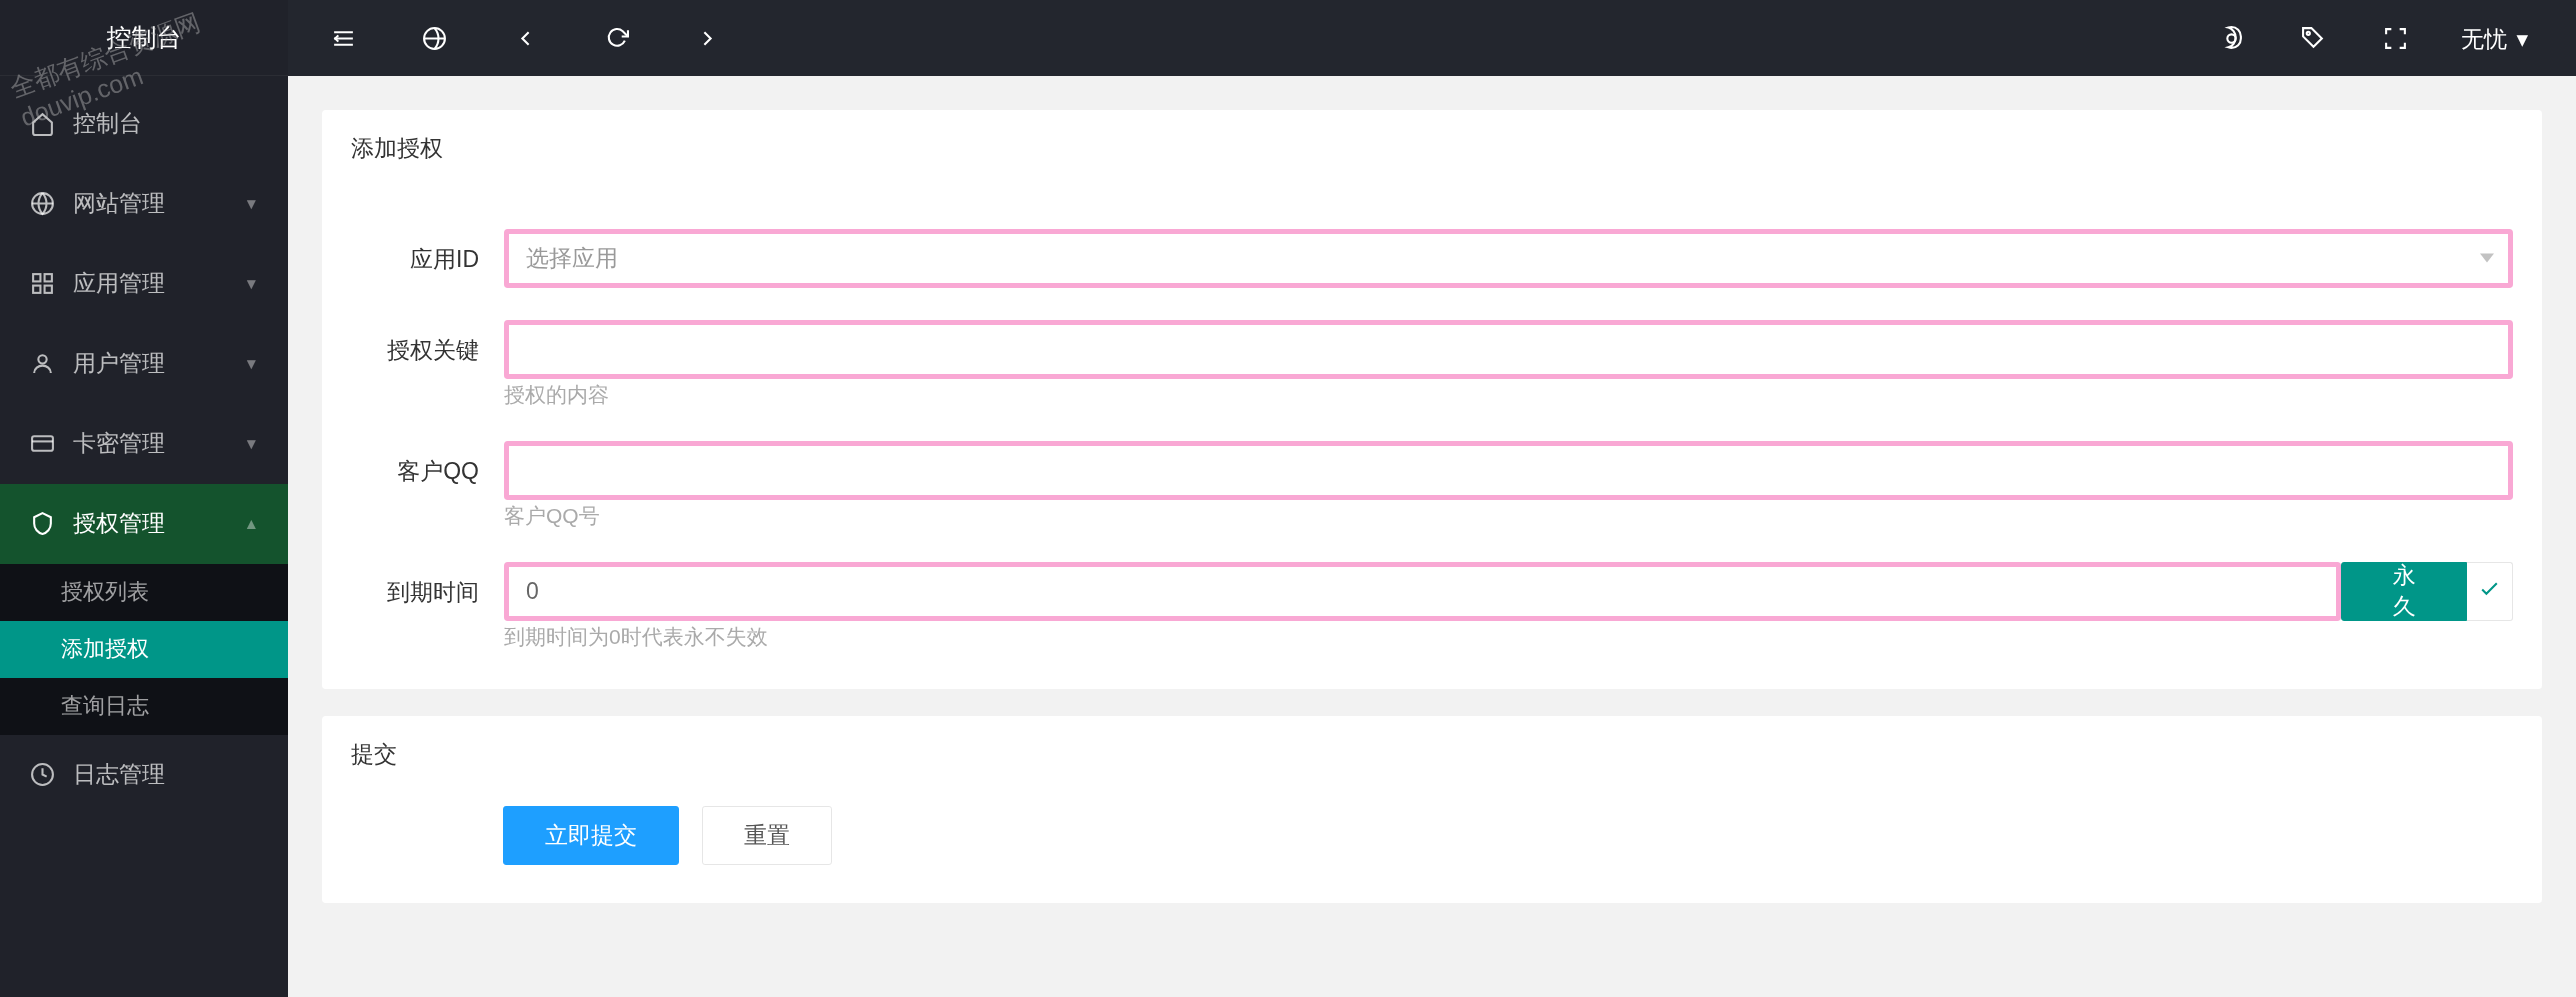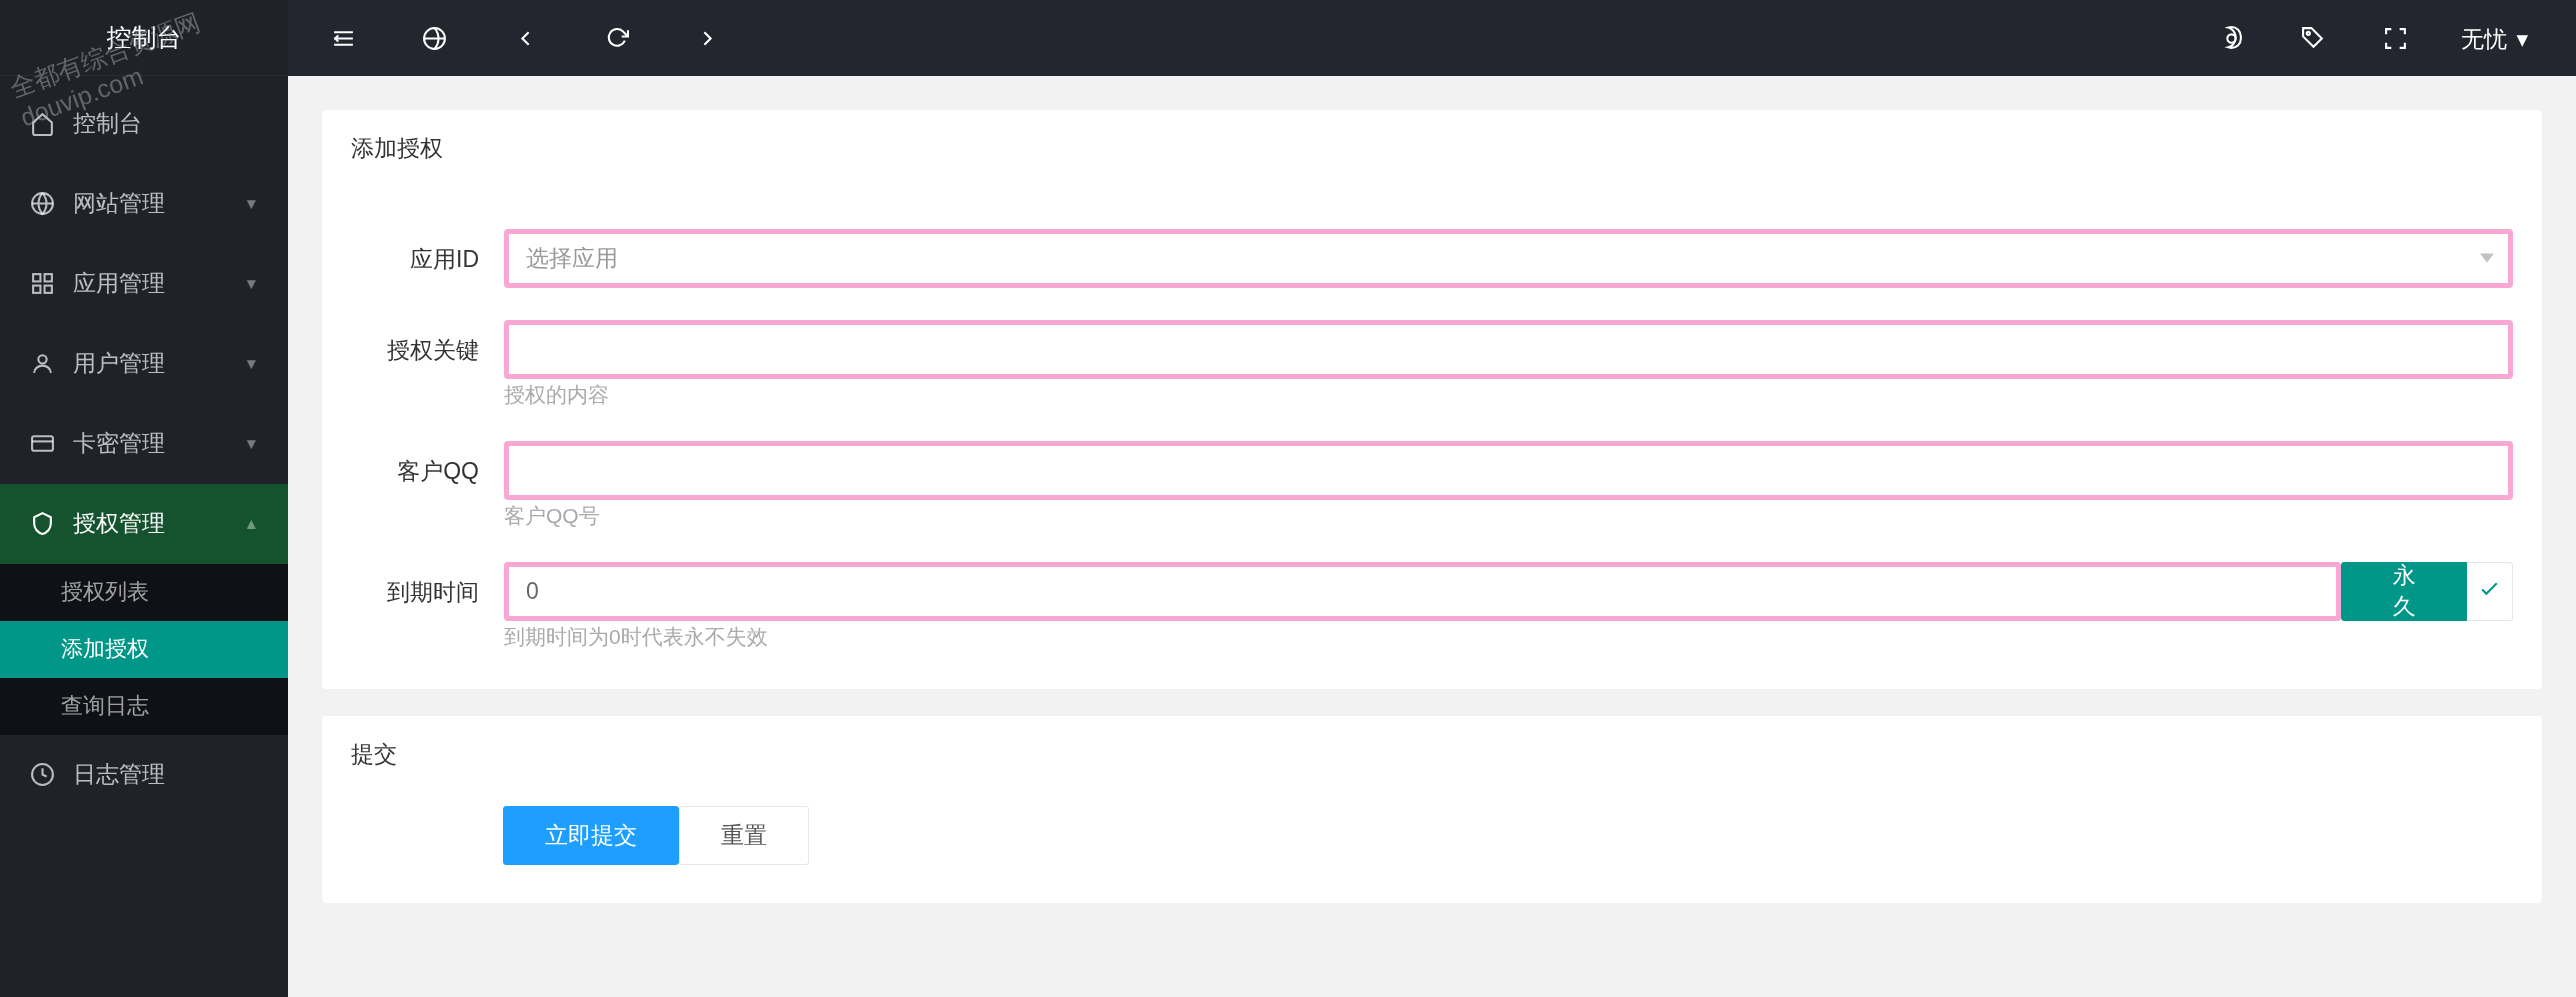--- a/index.html
+++ b/index.html
@@ -31,21 +31,21 @@
 input.text,select.sel{width:100%;height:59px;border:5px solid #f9a8d4;border-radius:3.8px;padding:0 17px;font-size:23px;color:#666;background:#fff}
 select.sel{appearance:none;-webkit-appearance:none;color:#999;background-image:none}
 .sel-wrap{position:relative;width:100%}
 .sel-wrap::after{content:"";position:absolute;right:19px;top:50%;width:0;height:0;border-left:7.6px solid transparent;border-right:7.6px solid transparent;border-top:9.5px solid #c2c2c2;transform:translateY(-50%)}
 .hint{font-size:21px;color:#aaa;margin-top:2px}
 .expires-input{width:1002px}
 .btn{height:59px;padding:0 41px;border:1px solid #e6e6e6;background:#fff;font-size:23px;color:#555;border-radius:2.9px;cursor:pointer;display:inline-flex;align-items:center;justify-content:center}
 .btn.primary{background:#1e9fff;color:#fff;border-color:#1e9fff}
 .btn.green{background:#009688;color:#fff;border-color:#009688;border-radius:2.9px 0 0 2.9px}
 .btn.check{background:#fff;border-left:0;border-radius:0 2.9px 2.9px 0;color:#009688;width:50px;padding:0}
-.submit-row{padding:13.4px 29px 38px 181px;display:flex;}
+.submit-row{padding:13.4px 29px 38px 181px;display:flex;gap:23px}
 .watermark{position:absolute;top:38px;left:9.5px;font-size:25px;color:rgba(200,200,200,0.4);transform:rotate(-20deg);pointer-events:none}
 svg{width:25px;height:25px;stroke:currentColor;fill:none;stroke-width:2}
 </style>
 </head>
 <body>
 
 <div class="app">
   <aside class="sidebar">
     <div class="sidebar-header">控制台</div>
     <nav class="sidebar-nav">

